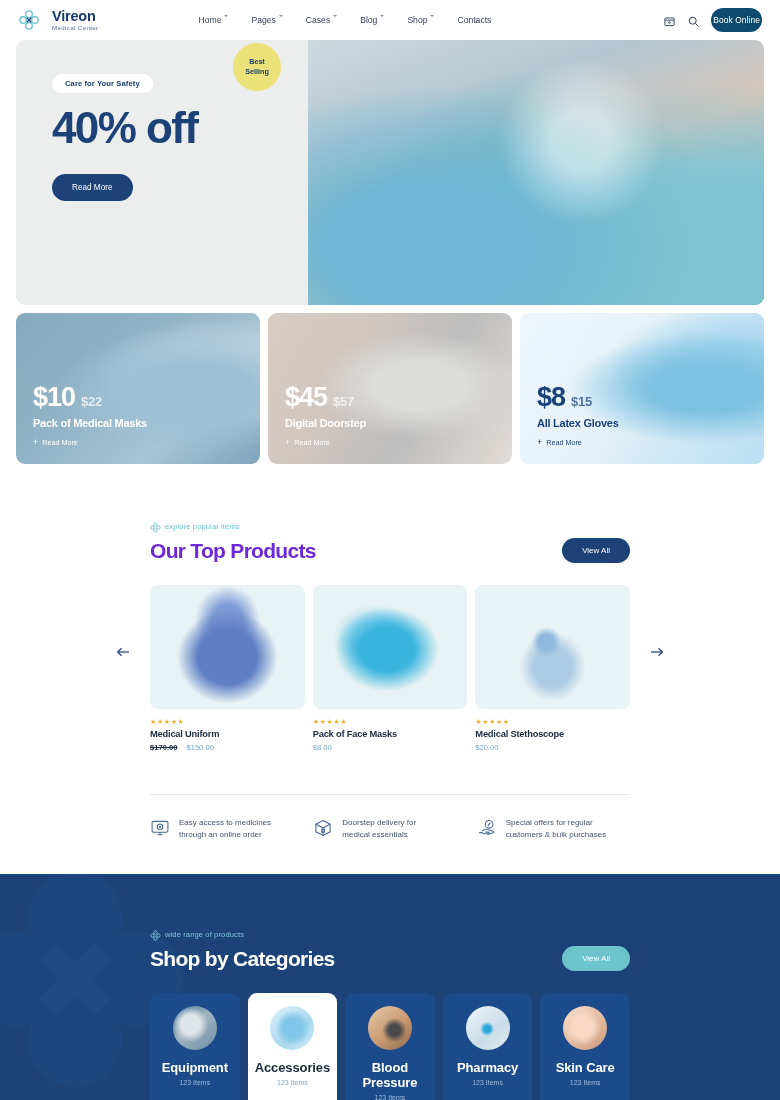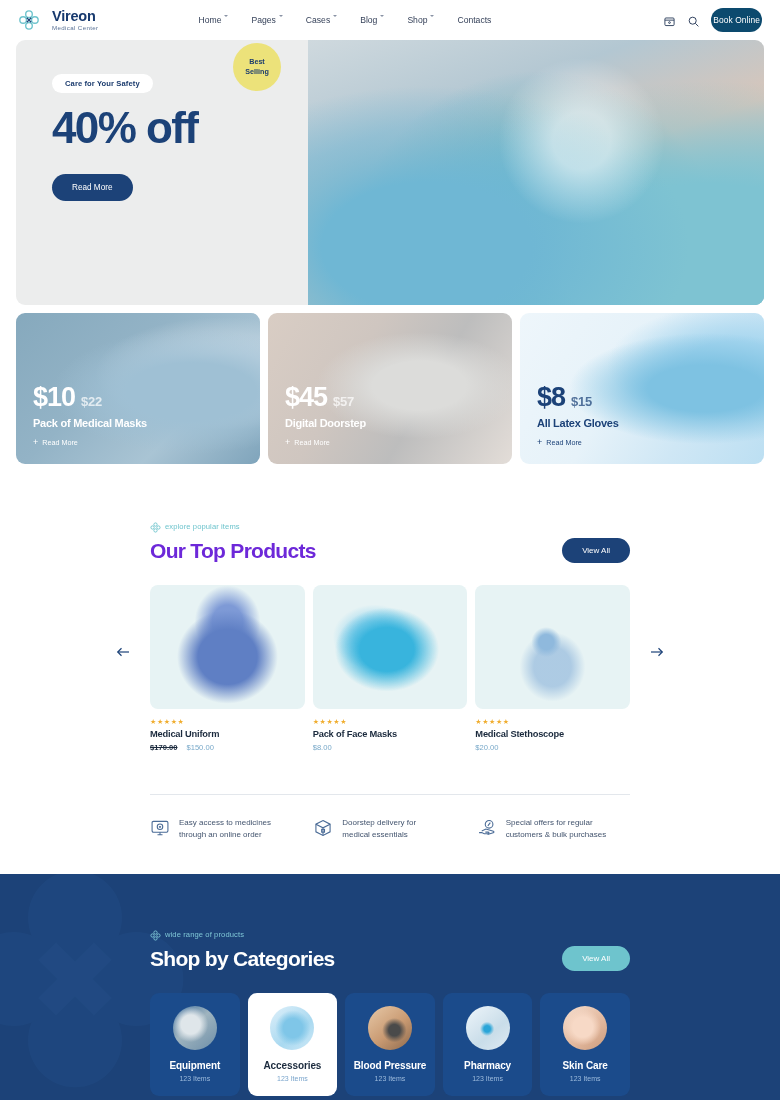--- a/index.html
+++ b/index.html
@@ -222,21 +222,21 @@
   .cats { display: flex; gap: 8px; margin-top: 22px; }
   .cat {
     flex: 1; border-radius: 9px; padding: 13px 6px 14px;
     text-align: center; background: #1b4b8b; cursor: pointer;
   }
   .cat.active { background: #ffffff; }
   .cat-thumb {
     width: 44px; height: 44px; border-radius: 50%; margin: 0 auto;
     overflow: hidden; position: relative;
   }
-  .cat-name { font-size: 10px; font-weight: bold; color: #fff; margin-top: 10px; letter-spacing: -.1px; }
+  .cat-name { font-size: 13px; font-weight: bold; color: #fff; margin-top: 10px; letter-spacing: -.1px; }
   .cat-items { font-size: 7px; color: #9dbbdc; margin-top: 4px; }
   .cat.active .cat-name { color: #1b2a3d; }
   .cat.active .cat-items { color: #7aa5cc; }
 
   .t-equipment { background: radial-gradient(circle at 40% 42%, #dfe6ea 0 26%, rgba(223,230,234,0) 48%), linear-gradient(140deg, #3f6f9e 0%, #9fb4bf 45%, #6d8ea8 100%); }
   .t-accessories { background: radial-gradient(circle at 52% 50%, #7fc6e8 0 30%, rgba(127,198,232,0) 56%), linear-gradient(140deg, #dff0fa 0%, #a9d9f0 60%, #cfe9f7 100%); }
   .t-blood { background: radial-gradient(circle at 60% 55%, #4a4a4a 0 16%, rgba(74,74,74,0) 34%), linear-gradient(140deg, #e7c9a8 0%, #c99a72 55%, #8d6a4e 100%); }
   .t-pharmacy { background: radial-gradient(circle at 48% 52%, #2aa5d8 0 10%, rgba(42,165,216,0) 22%), linear-gradient(140deg, #eef5fa 0%, #c9dde9 60%, #dfeaf2 100%); }
   .t-firstaid { background: radial-gradient(circle at 50% 38%, #d83a3a 0 28%, rgba(216,58,58,0) 50%), linear-gradient(140deg, #f2f2f2 0%, #d9dde0 60%, #b9c3ca 100%); }
   .t-skincare { background: radial-gradient(circle at 45% 48%, #f7d9c6 0 30%, rgba(247,217,198,0) 55%), linear-gradient(140deg, #f6dfd0 0%, #e2b79c 60%, #c99a7c 100%); }

